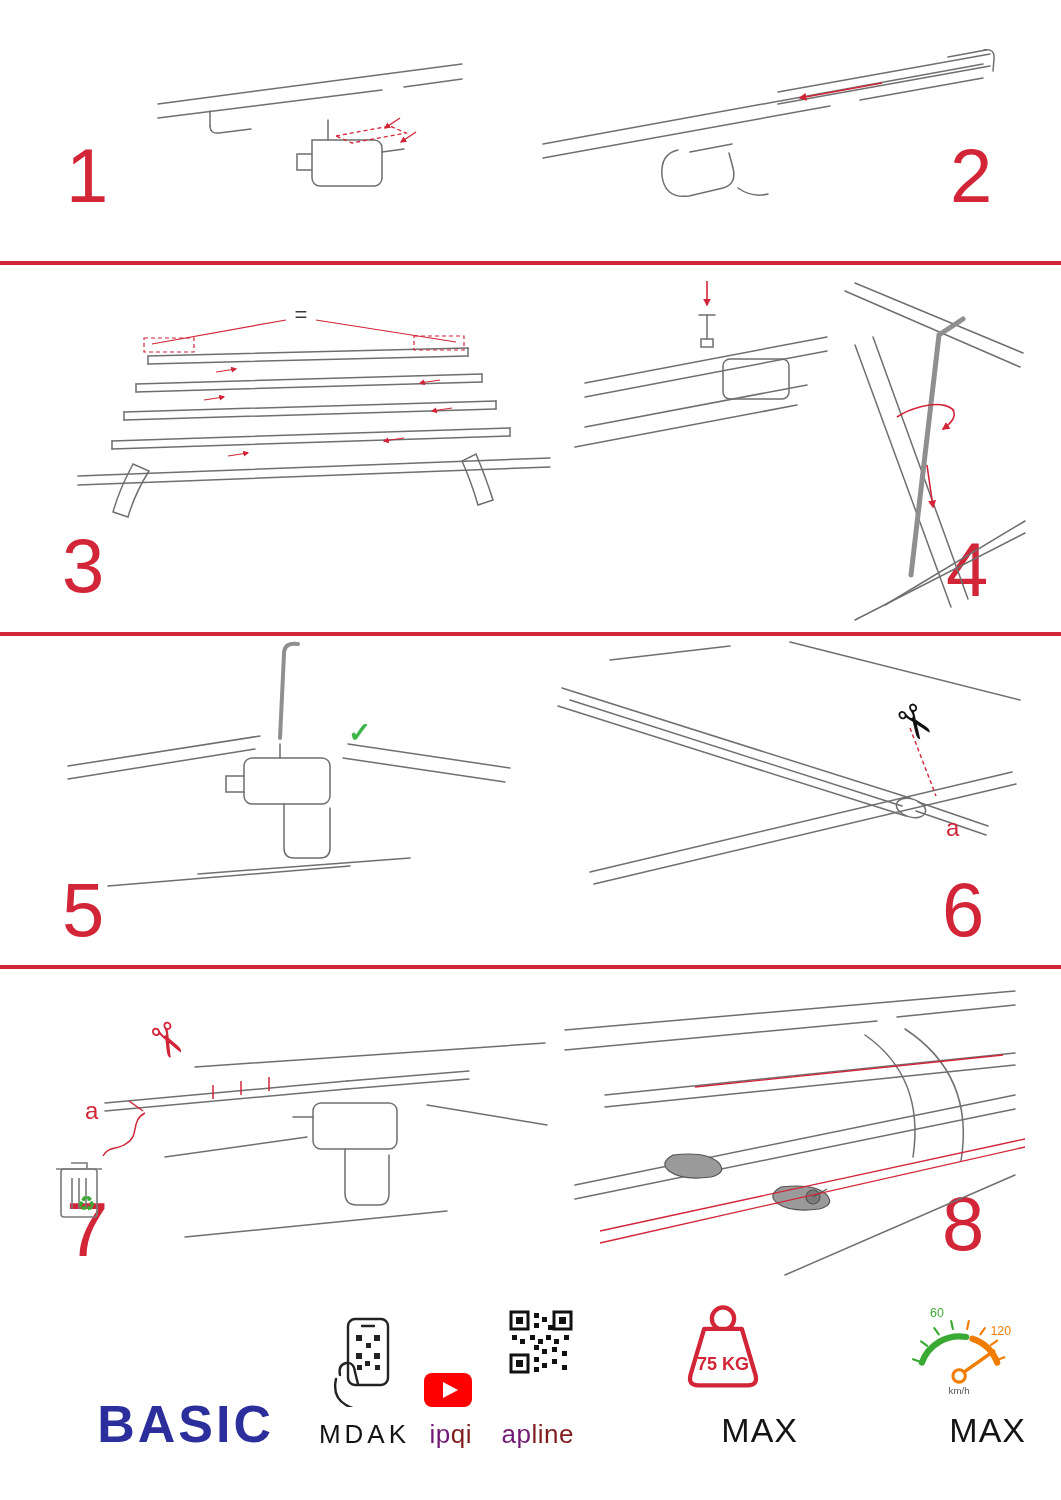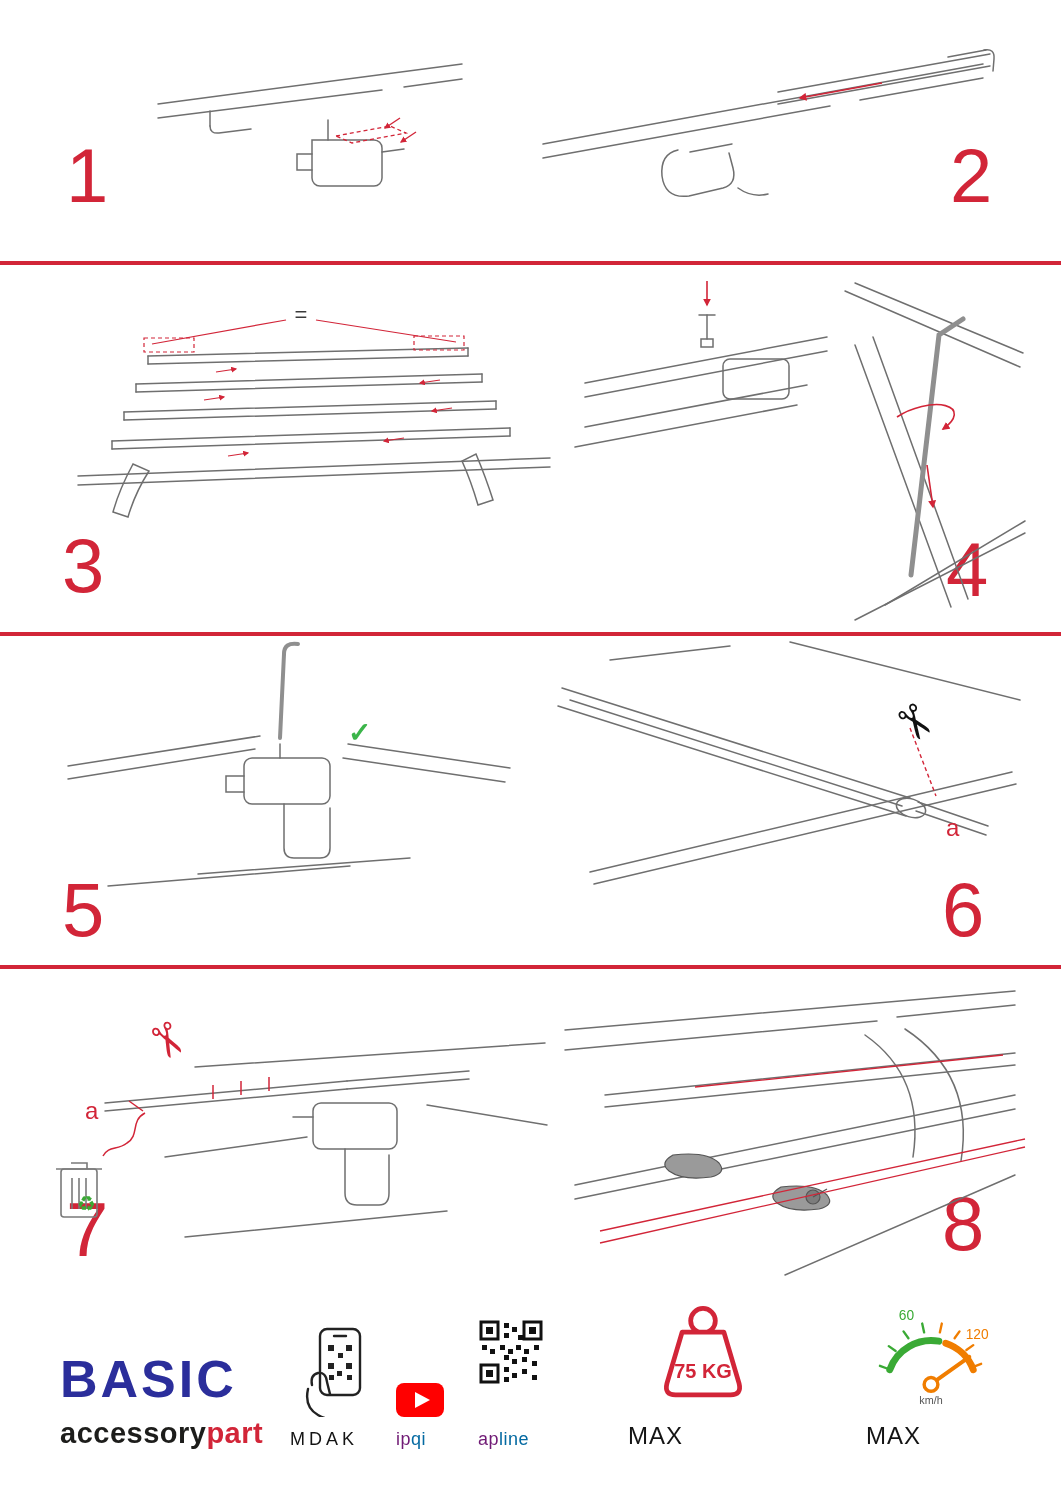--- a/index.html
+++ b/index.html
@@ -7,28 +7,28 @@
   .page { position:relative; width:1061px; height:1500px; background:#ffffff;
           font-family:"Liberation Sans", sans-serif; overflow:hidden; margin:0 auto; }
   .divider { position:absolute; left:0; width:1061px; height:4px; background:#d22538; }
   .stepnum { position:absolute; color:#d22538; font-size:76px; line-height:1;
              font-family:"Liberation Sans", sans-serif; font-weight:400; }
   .illus { position:absolute; }
   svg text { font-family:"Liberation Sans", sans-serif; }
 
   
   .fblock { position:absolute; top:1298px; height:152px; display:flex; flex-direction:column;
-            align-items:flex-start; justify-content:flex-end; gap:12px; }
+            align-items:flex-end; justify-content:flex-end; gap:12px; }
   .basic-title { font-size:52px; font-weight:700; letter-spacing:3px; color:#2b2e9b; line-height:1; }
   .brand-sub { font-size:29px; font-weight:700; color:#1d1d1b; letter-spacing:0.5px; }
   .brand-sub .red { color:#d22538; }
-  .logo-word { font-size:18px; letter-spacing:4px; color:#141414; }
+  .logo-word { font-size:26px; letter-spacing:4px; color:#141414; }
   .logo-word .gray { color:#701a75; letter-spacing:0.5px; }
-  .logo-word .red  { color:#0369a1; letter-spacing:0.5px; }
-  .maxlabel { font-size:24px; color:#141414; letter-spacing:1px; }
+  .logo-word .red  { color:#7f1d1d; letter-spacing:0.5px; }
+  .maxlabel { font-size:34px; color:#141414; letter-spacing:1px; }
 </style>
 </head>
 <body>
 
 <div class="page">
 
   <div class="stepnum" style="left:66px; top:138px;">1</div>
   <svg class="illus" style="left:150px; top:52px;" width="320" height="185" viewBox="0 0 320 185">
     <defs>
         <marker id="ar1" viewBox="0 0 10 10" refX="8" refY="5" markerWidth="5" markerHeight="5" orient="auto-start-reverse">
@@ -255,21 +255,20 @@
     </g>
     <g stroke="#d22538" fill="none" stroke-width="1.3">
       <path d="M150,112 L458,80"></path>
       <path d="M55,256 L480,164"></path>
       <path d="M55,268 L480,172"></path>
     </g>
   </svg>
 
   <div class="fblock" style="left:60px; width:214px;">
     <div class="basic-title">BASIC</div>
-    <div class="brand-sub"><span>accessory</span><span class="red">part</span></div>
   </div>
 
   <div class="fblock" style="left:290px; width:120px;">
     <svg width="92" height="92" viewBox="0 0 92 92">
       <g stroke="#222222" fill="none" stroke-width="2.4" stroke-linecap="round">
         <rect x="30" y="4" width="40" height="66" rx="7"></rect>
         <path d="M44,11 h12"></path>
         <path d="M18,64 q-4,18 10,26 q12,7 28,4"></path>
         <path d="M22,60 q-2,-10 6,-12 q8,-1 9,9 l3,12"></path>
       </g>

